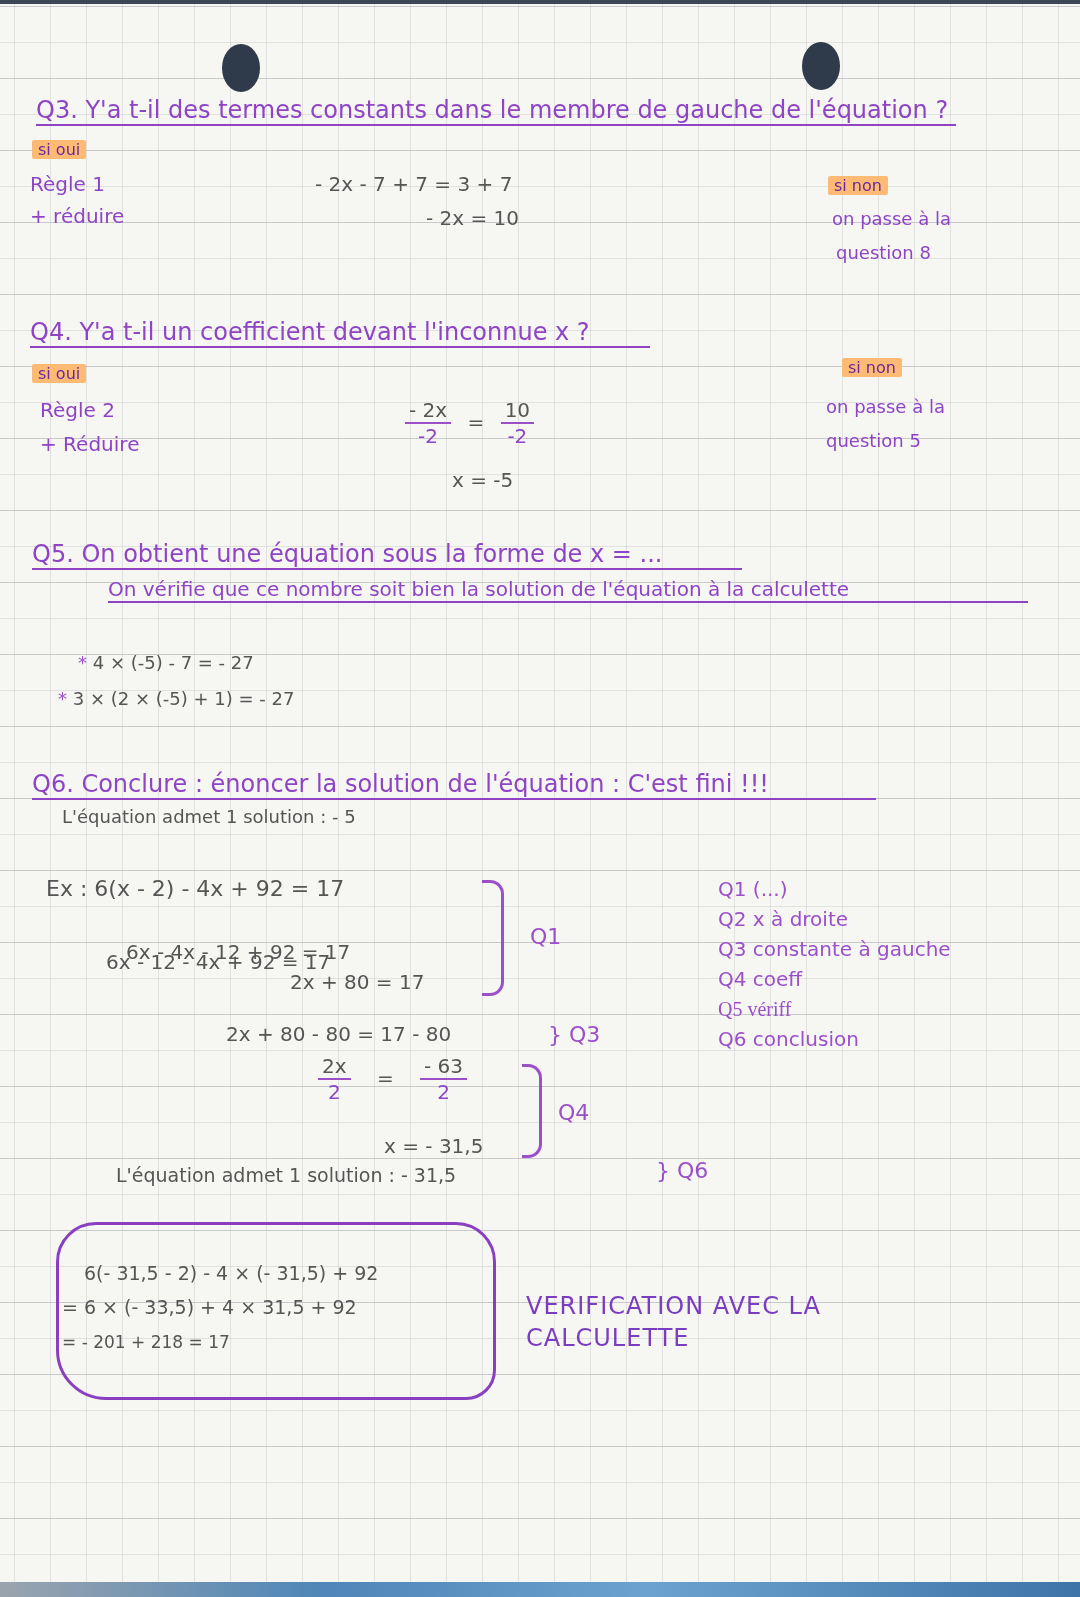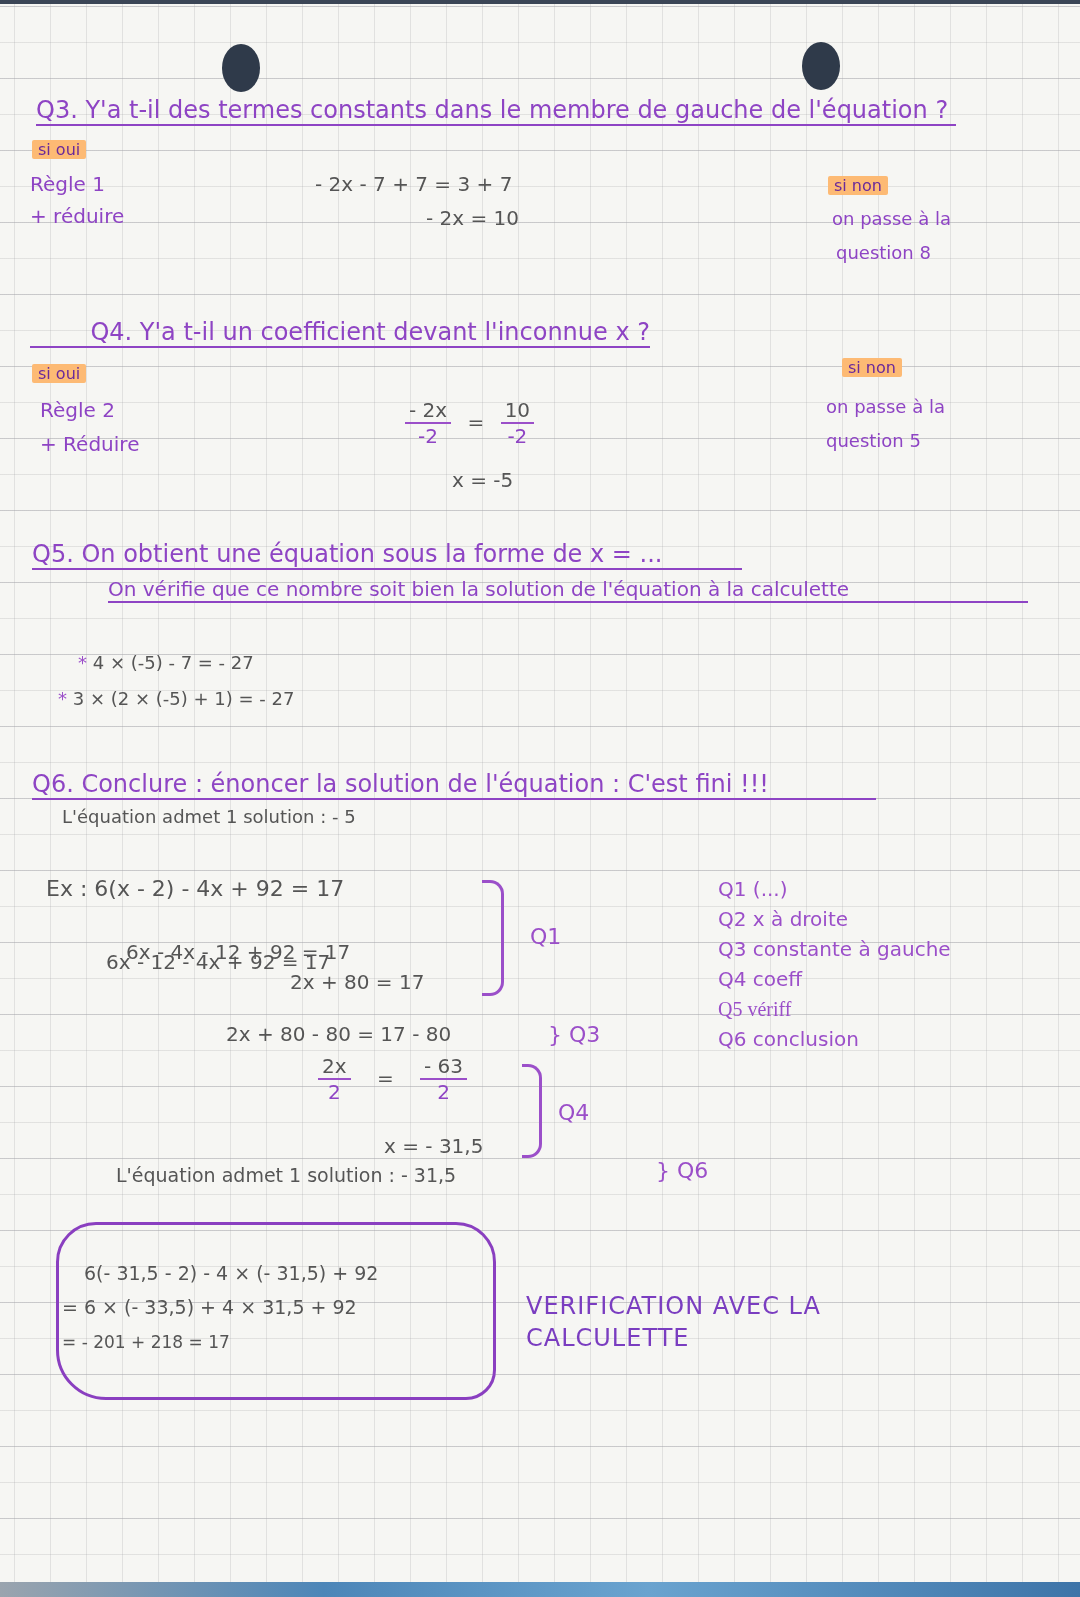--- a/index.html
+++ b/index.html
@@ -56,21 +56,21 @@
   <div class="abs pen-purple" style="left:30px; top:172px;">Règle 1</div>
   <div class="abs pen-purple" style="left:30px; top:204px;">+ réduire</div>
   <div class="abs pencil" style="left:315px; top:172px;">- 2x - 7 + 7 = 3 + 7</div>
   <div class="abs pencil" style="left:384px; top:206px;margin-left:42px;">- 2x = 10</div>
   <div class="abs hl" style="left:828px; top:176px;">si non</div>
   <div class="abs pen-purple" style="left:832px; top:208px; font-size:18px;">on passe à la</div>
   <div class="abs pen-purple" style="left:836px; top:242px; font-size:18px;">question 8</div>
 </section>
 
 <section>
-  <div class="abs q-title" style="left:30px; top:318px; width:620px;text-align:right;">Q4. Y'a t-il un coefficient devant l'inconnue x ?</div>
+  <div class="abs q-title" style="left:30px; top:318px; width:620px;">Q4. Y'a t-il un coefficient devant l'inconnue x ?</div>
   <div class="abs hl" style="left:32px; top:364px;">si oui</div>
   <div class="abs pen-purple" style="left:40px; top:398px;">Règle 2</div>
   <div class="abs pen-purple" style="left:40px; top:432px;">+ Réduire</div>
   <div class="abs pencil" style="left:405px; top:398px;">
     <span class="frac">
       <span class="num">- 2x</span>
       <span class="den">-2</span>
     </span>
     <span style="margin:0 10px;">=</span>
     <span class="frac">

